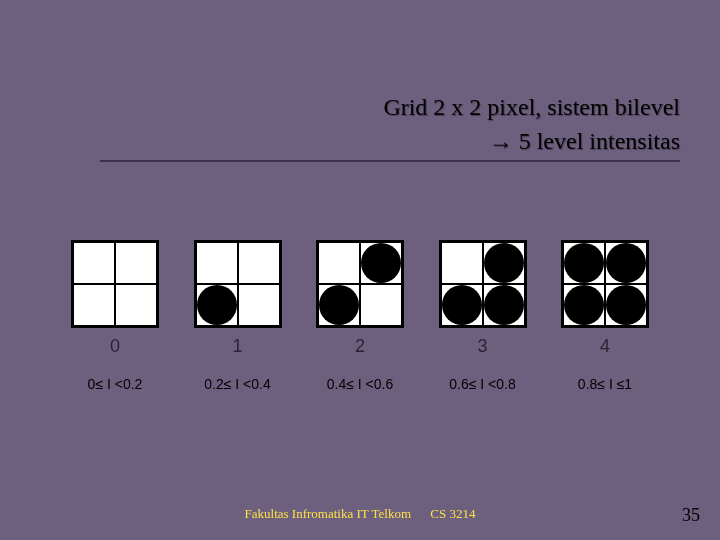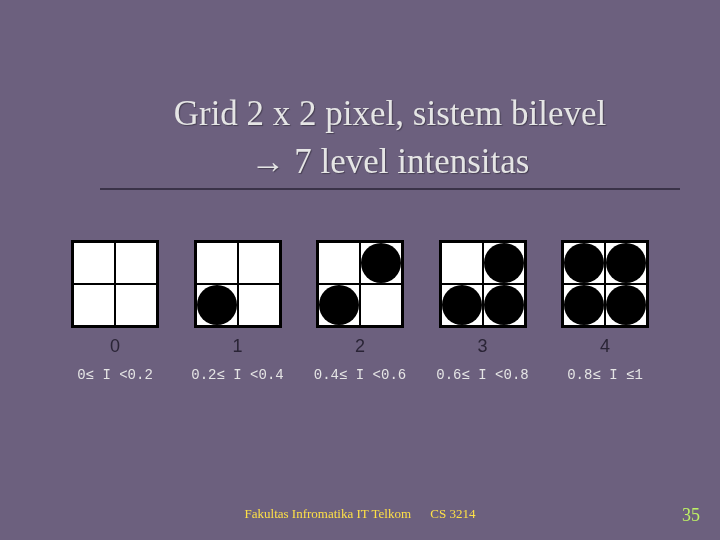--- a/index.html
+++ b/index.html
@@ -12,23 +12,23 @@
     overflow: hidden;
   }
   .title-block {
     position: absolute;
     top: 92px;
     left: 100px;
     right: 40px;
     border-bottom: 2px solid #3a3248;
   }
   .title-line {
-    font-size: 35px;
-    color: #e5e5e5;
-    text-align: center;
+    font-size: 24px;
+    color: #000000;
+    text-align: right;
     text-shadow: 1px 1px 1px rgba(0,0,0,0.35);
     line-height: 1.25;
     padding-bottom: 4px;
   }
   .content {
     position: absolute;
     top: 240px;
     left: 60px;
     right: 60px;
     display: flex;
@@ -61,50 +61,50 @@
     background: #000;
     border-radius: 50%;
   }
   .num {
     margin-top: 8px;
     font-family: Arial, sans-serif;
     font-size: 18px;
     color: #2a2436;
   }
   .range {
-    margin-top: 10px;
-    font-family: Liberation Mono, monospace;
+    margin-top: 19px;
+    font-family: Liberation Sans, sans-serif;
     font-size: 14px;
-    color: #e5e5e5;
+    color: #000000;
     white-space: nowrap;
   }
   .footer {
     position: absolute;
     bottom: 18px;
     left: 0;
     right: 0;
     text-align: center;
     font-size: 13px;
     color: #fde047;
   }
   .footer span { margin: 0 8px; }
   .page-num {
     position: absolute;
     bottom: 14px;
     right: 20px;
     font-size: 18px;
-    color: #bef264;
+    color: #000000;
   }
 </style>
 </head>
 <body>
 
 <div class="title-block">
   <div class="title-line">Grid 2 x 2 pixel, sistem bilevel</div>
-  <div class="title-line">→ 7 level intensitas</div>
+  <div class="title-line">→ 5 level intensitas</div>
 </div>
 
 <div class="content">
     <div class="level">
       <div class="grid">
         <div class="cell"></div>
         <div class="cell"></div>
         <div class="cell"></div>
         <div class="cell"></div>
       </div>

